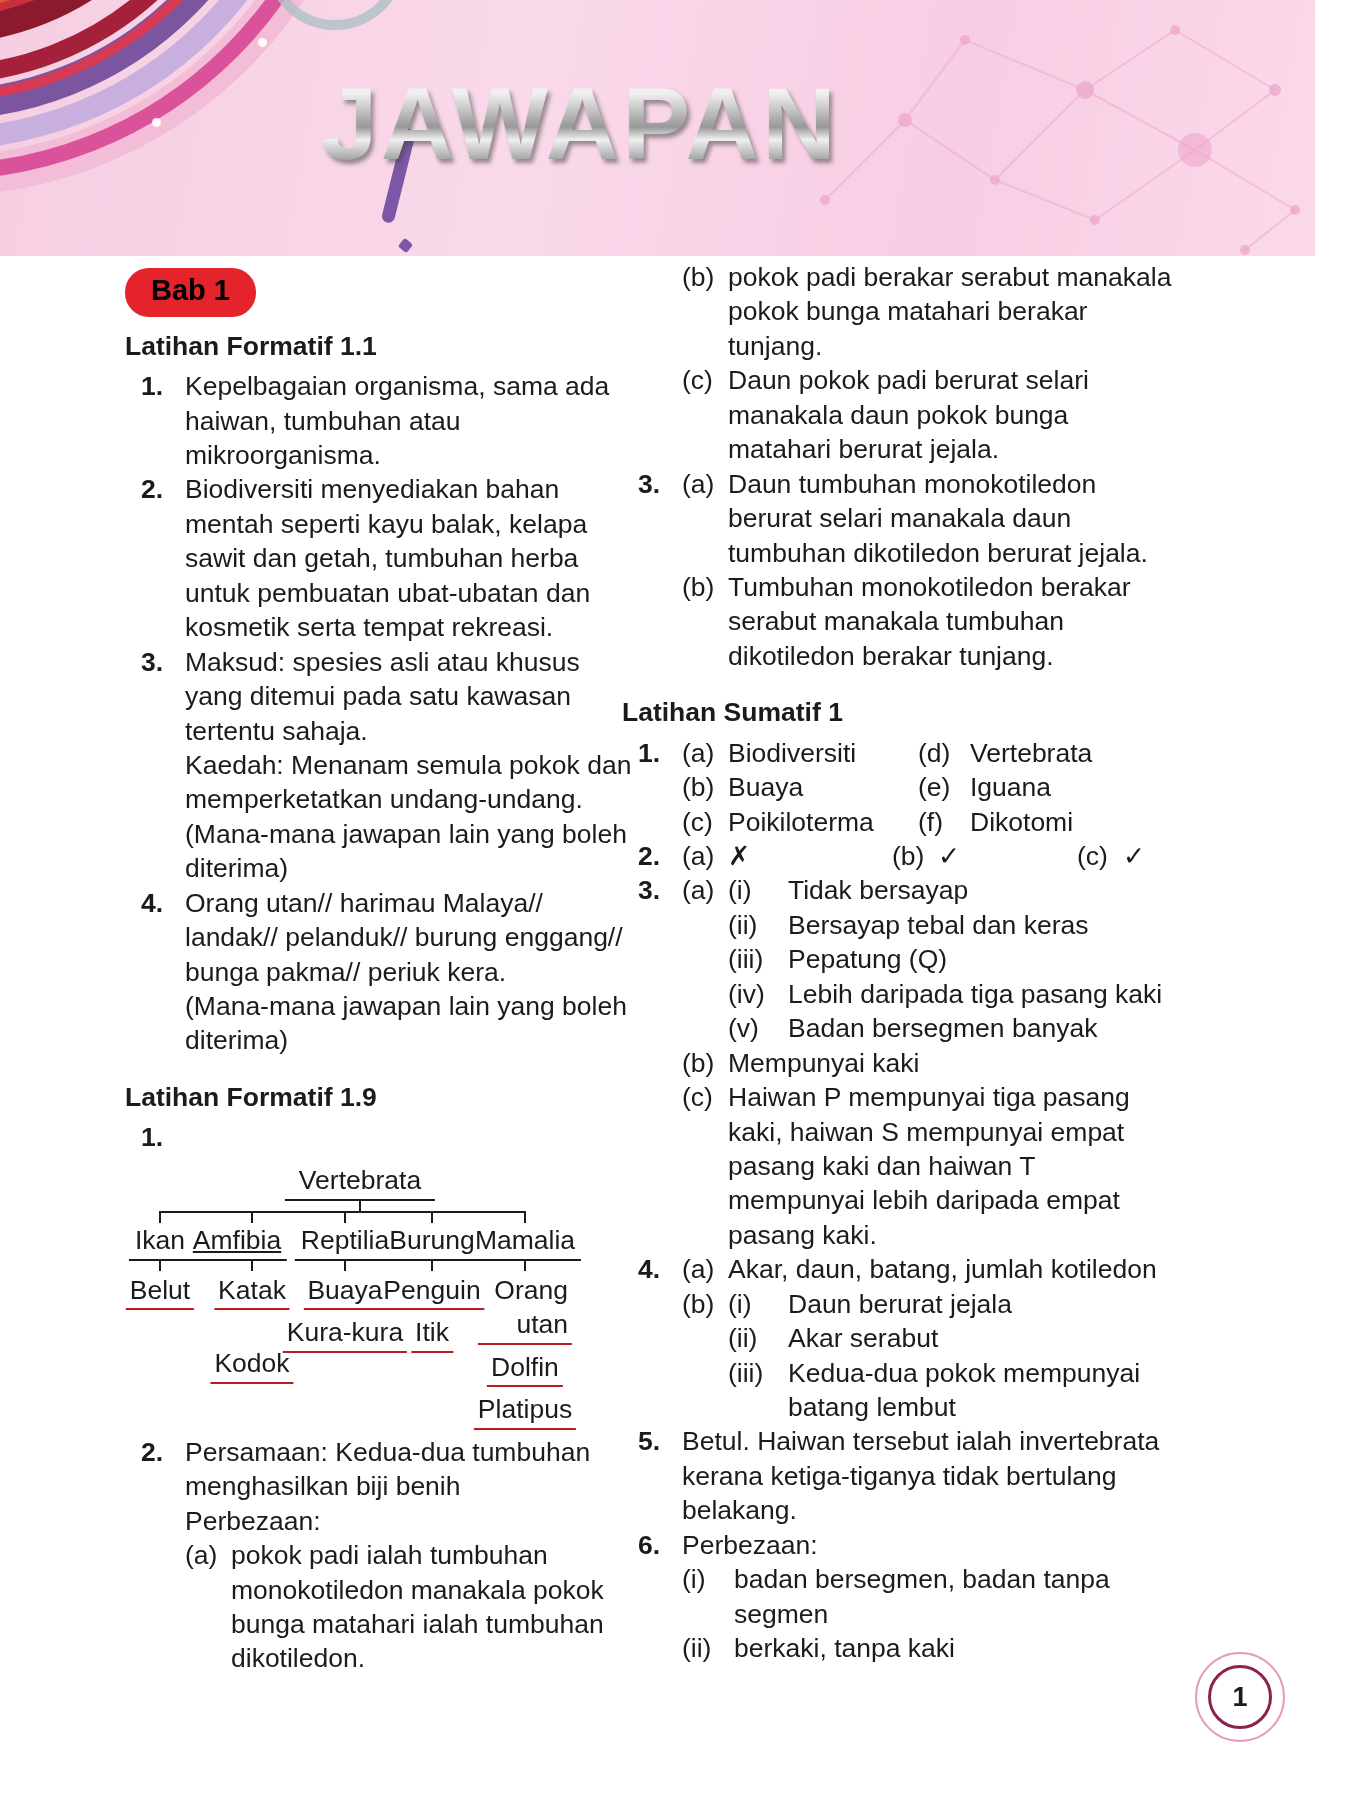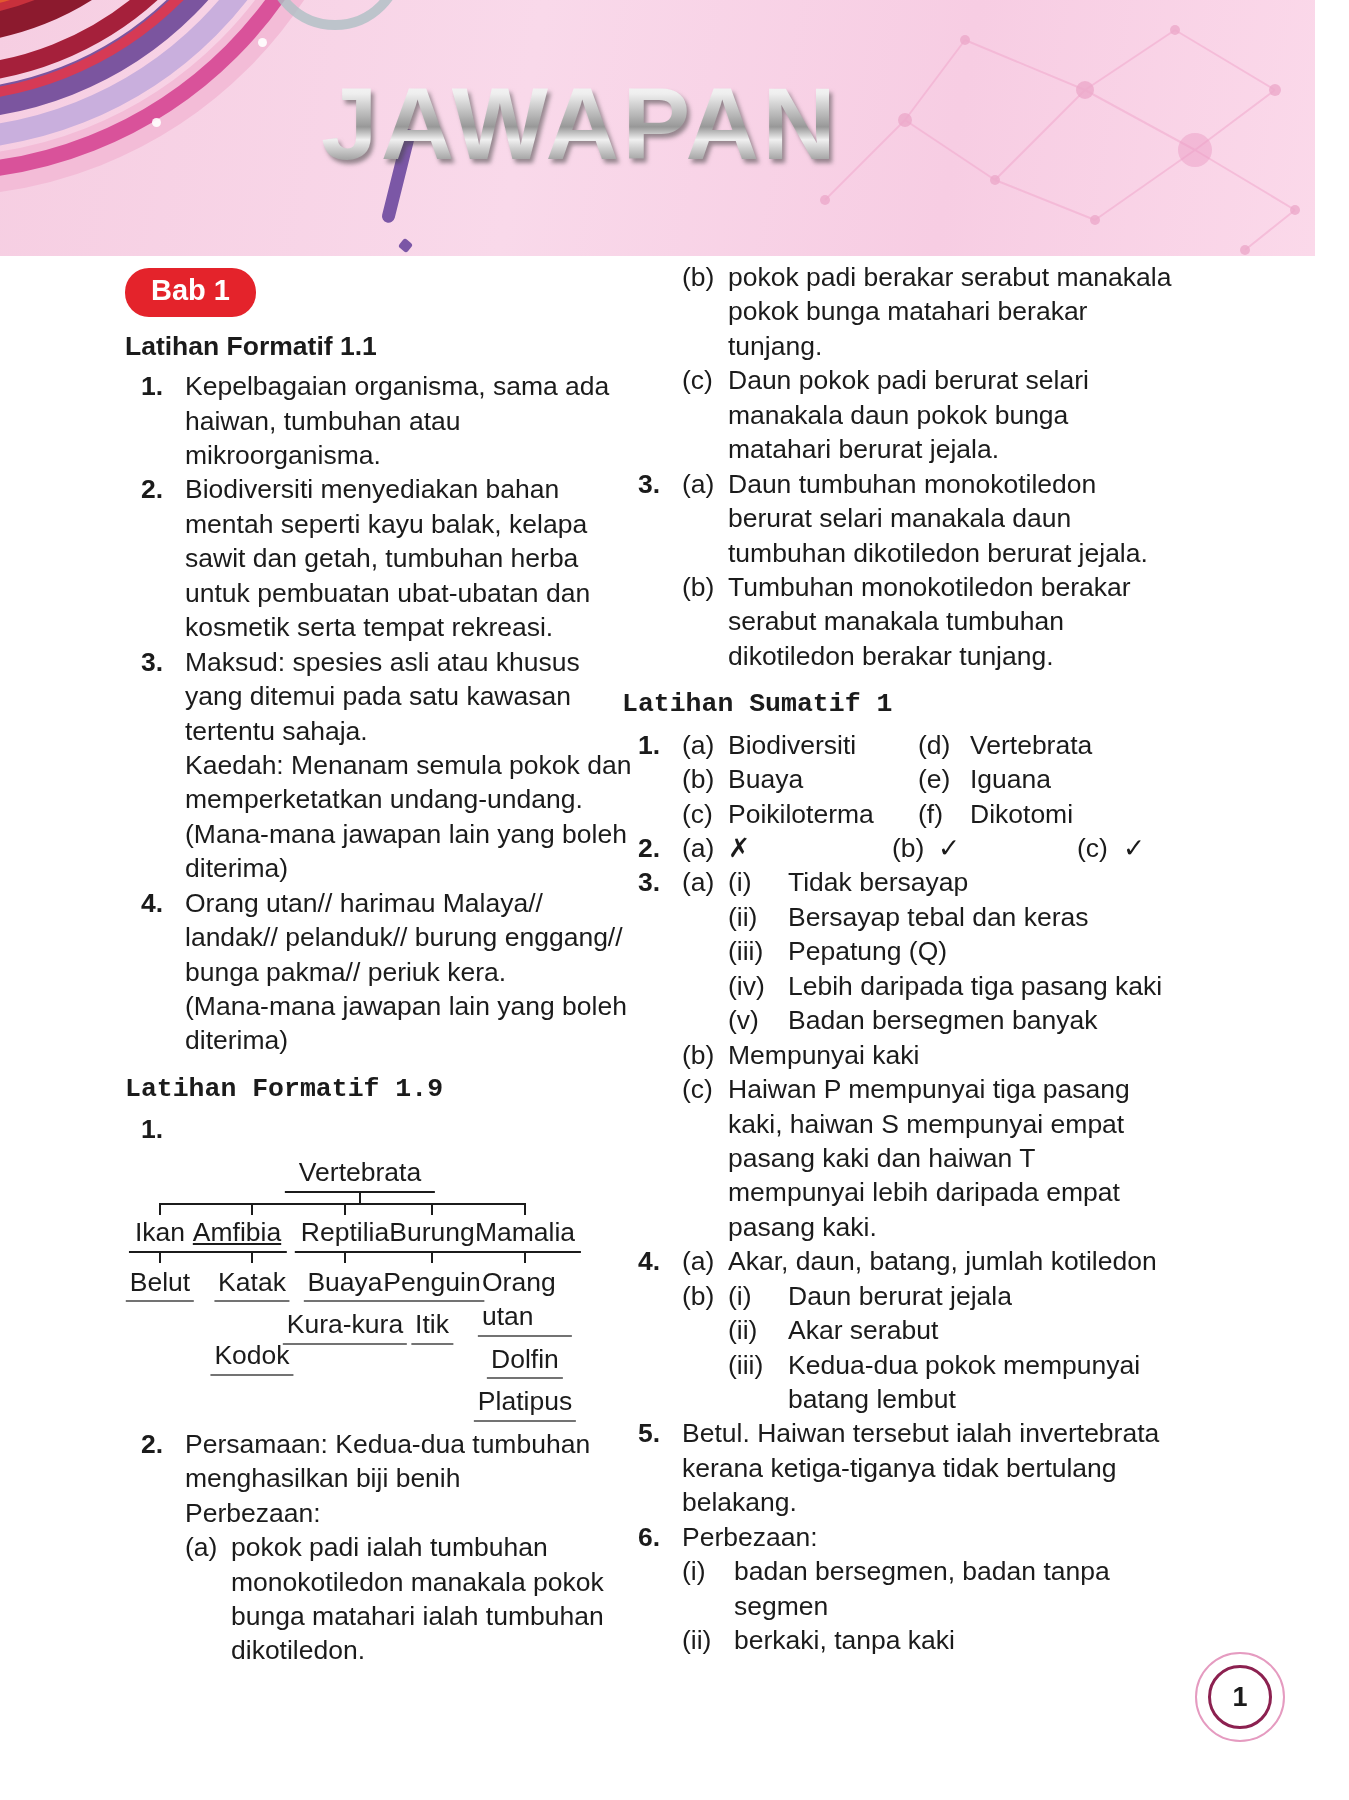--- a/index.html
+++ b/index.html
@@ -33,22 +33,22 @@
     .title{background:linear-gradient(180deg,#ffffff 4%,#eeeeee 24%,#989898 52%,#f0f0f0 63%,#6f6f6f 92%);
            -webkit-background-clip:text;background-clip:text;color:transparent;text-shadow:none;
            filter:drop-shadow(3px 4px 2px rgba(70,70,70,.55));}
   }
 
   
   .col{position:absolute;font-size:26.5px;line-height:1.3;}
   .col-left{left:125px;top:268px;width:515px;}
   .col-right{left:622px;top:260px;width:556px;}
   .h{font-weight:700;margin:0 0 6px 0;}
-  .section-gap{margin-top:14px;font-family:Liberation Mono, monospace;}
-  .badge{display:inline-block;background:#e4232b;color:#ffffff;font-weight:700;font-size:29px;
+  .section-gap{margin-top:22px;}
+  .badge{display:inline-block;background:#e4232b;color:#000000;font-weight:700;font-size:29px;
          padding:4px 26px 7px;border-radius:24px;margin:0 0 12px 0;}
   .li{display:flex;padding-left:16px;}
   .n{flex:none;width:44px;font-weight:700;}
   .t{flex:1;min-width:0;display:block;}
   .pre{display:block;white-space:pre-line;}
   .sub{display:flex;}
   .m{flex:none;width:46px;}
   .rm{width:60px;}
   .rm6{width:52px;}
   .t2{flex:1;min-width:0;display:block;}
@@ -64,21 +64,21 @@
 
   
   .tree{position:relative;height:258px;margin:8px 0 14px 0;font-size:26.5px;}
   .tree .lab{position:absolute;transform:translateX(-50%);border-bottom:2px solid #1b1b1b;
              padding:0 6px 2px;white-space:nowrap;}
   .tree .root{padding:0 14px 2px;}
   .tree .vline{position:absolute;width:2px;background:#1b1b1b;}
   .tree .hline{position:absolute;height:2px;background:#1b1b1b;}
   .tree .stack{position:absolute;transform:translateX(-50%);display:flex;flex-direction:column;
                align-items:center;gap:5px;}
-  .tree .ex{border-bottom:2px solid #737373;padding:0 4px 1px;text-align:left;}
+  .tree .ex{border-bottom:2px solid #b91c1c;padding:0 4px 1px;text-align:right;}
   .tree .wrapnarrow{max-width:86px;}
 
   
   .pagenum-outer{position:absolute;left:1195px;top:1652px;width:86px;height:86px;
                  border:2px solid #e59bc0;border-radius:50%;
                  display:flex;align-items:center;justify-content:center;background:#fff;}
   .pagenum{width:58px;height:58px;border:3px solid #8c2150;border-radius:50%;background:#fff;
            display:flex;align-items:center;justify-content:center;font-weight:700;font-size:27px;}
 </style>
 </head>

